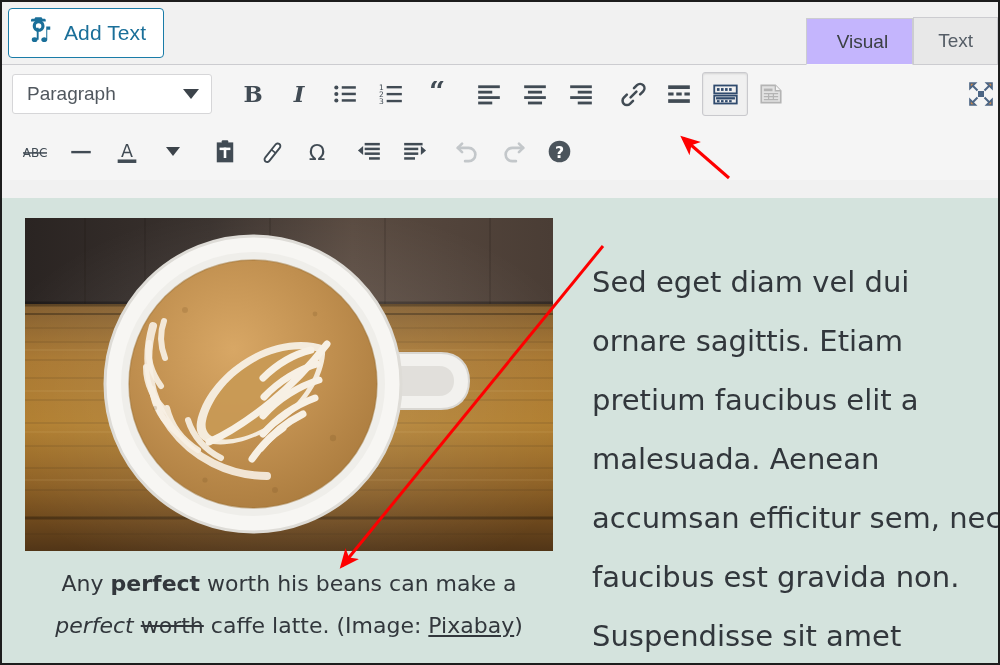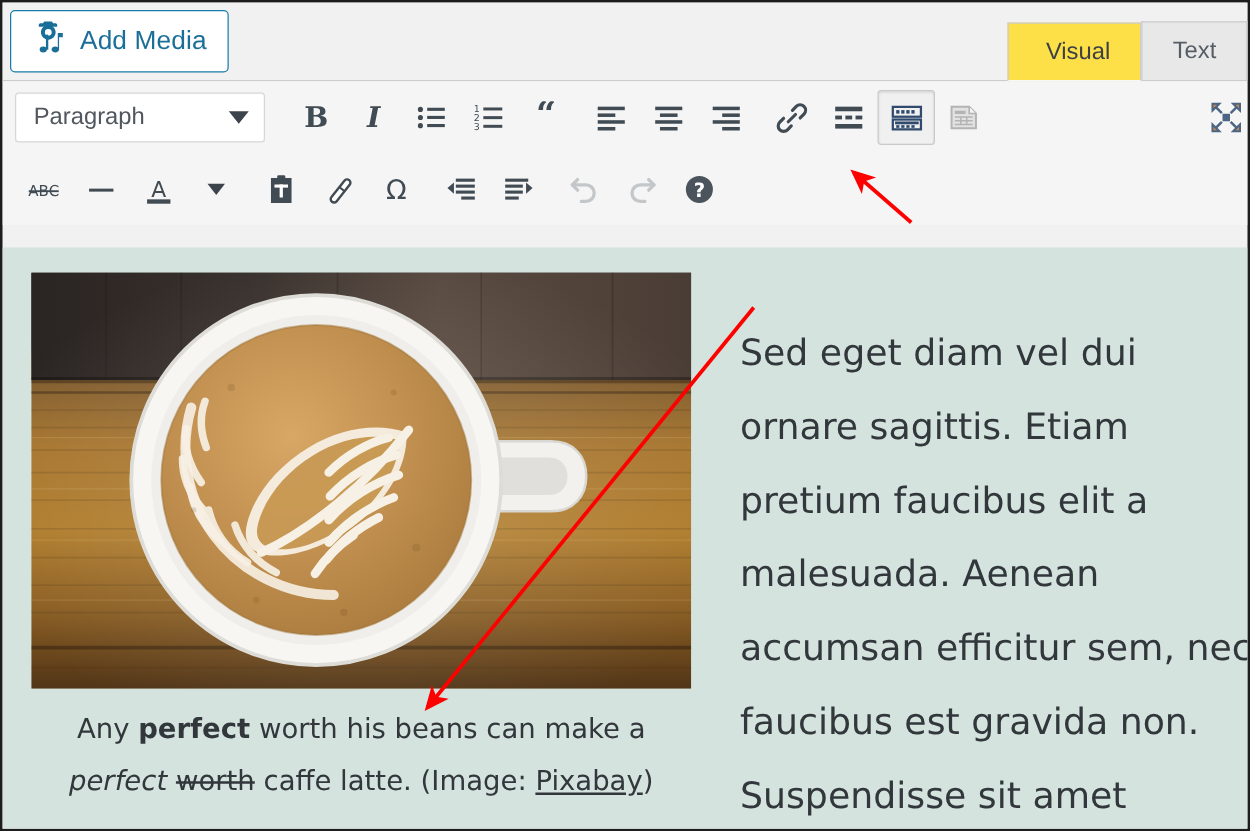--- a/index.html
+++ b/index.html
@@ -72,21 +72,21 @@
     align-items: center;
     padding: 0 24px;
     font-size: 19px;
     color: #555d66;
     background: #e8e8e8;
     border: 1px solid #ccccd0;
     border-bottom: none;
     cursor: pointer;
   }
   .tab.active {
-    background: #fde047;
+    background: #c4b5fd;
     color: #3b4044;
     border-bottom: 1px solid #f7f7f7;
     margin-bottom: -1px;
     padding-left: 30px;
   }
 
   
   .toolbar {
     position: absolute;
     left: 0;
@@ -249,21 +249,21 @@
     <div class="add-media-btn">
       <span>
         <svg width="30" height="30" viewBox="0 0 24 24">
           <path d="M12.5 3.2c-2.6 0-4.7 2.1-4.7 4.7 0 2.6 2.1 4.7 4.7 4.7 2.6 0 4.7-2.1 4.7-4.7 0-2.6-2.1-4.7-4.7-4.7zm0 6.9a2.2 2.2 0 1 1 0-4.4 2.2 2.2 0 0 1 0 4.4z" fill="#1a6f99"></path>
           <path d="M17.1 2.1h-1.5l-.8-1.1H9.9l-.8 1.1H7.5c-.6 0-1.1.5-1.1 1.1v1.1h11.8V3.2c0-.6-.5-1.1-1.1-1.1z" fill="#1a6f99"></path>
           <path d="M18.6 8.3v9.2c-.45-.3-1-.48-1.6-.48-1.3 0-2.4.85-2.4 1.9s1.1 1.9 2.4 1.9 2.4-.85 2.4-1.9V11h2.4V8.3h-3.2z" fill="#1a6f99"></path>
           <ellipse cx="9.3" cy="18.9" rx="2.3" ry="1.9" fill="#1a6f99"></ellipse>
           <rect x="11" y="9.4" width="1.5" height="9.6" fill="#1a6f99"></rect>
         </svg>
       </span>
-      <span class="label">Add Media</span>
+      <span class="label">Add Text</span>
     </div>
 
     <div class="tabs">
       <div class="tab active">
         <span>Visual</span>
       </div>
       <div class="tab">
         <span>Text</span>
       </div>
     </div>

